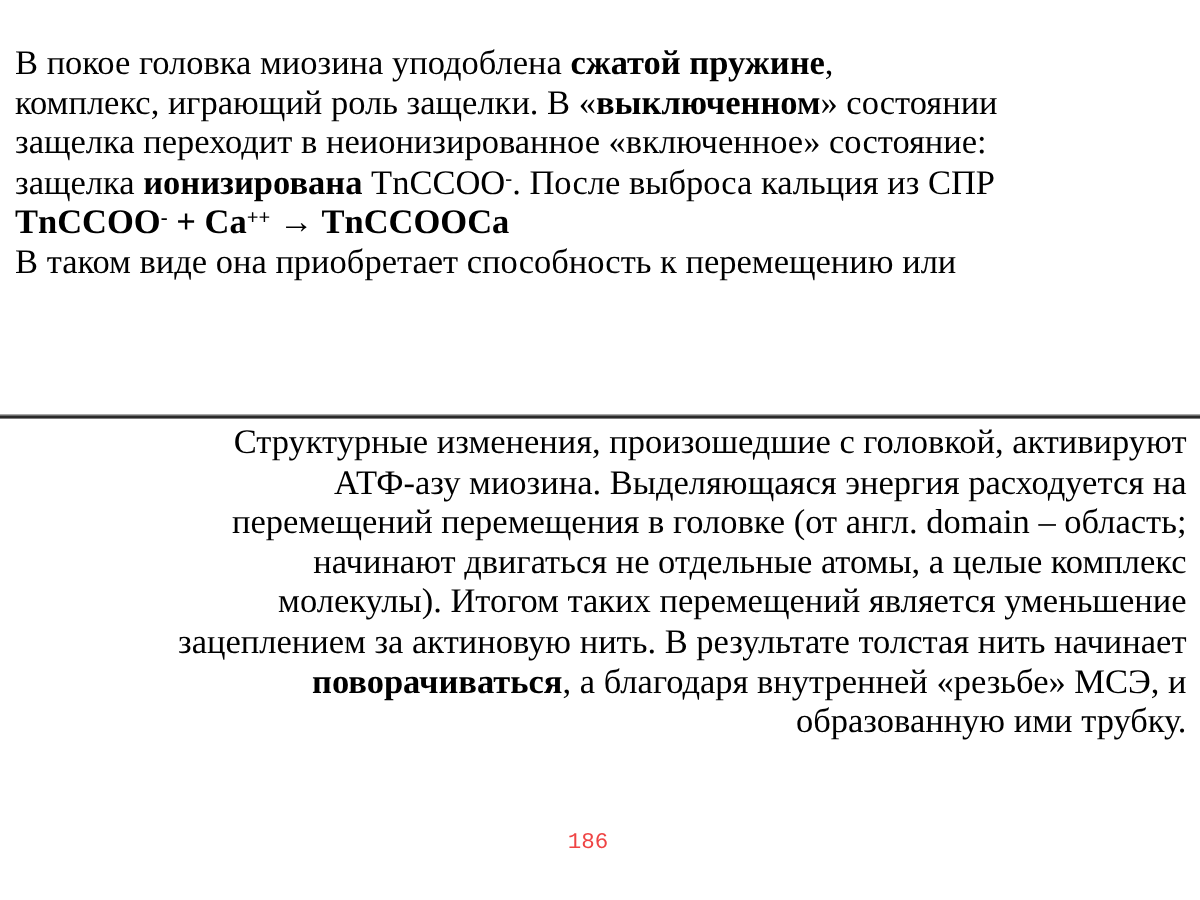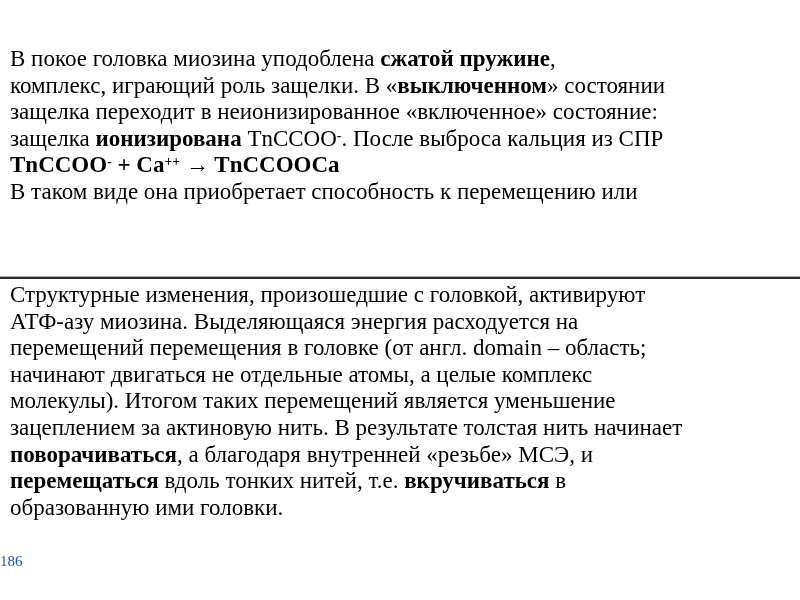--- a/index.html
+++ b/index.html
@@ -22,26 +22,26 @@
   }
   .para {
     position: absolute;
     left: 10px;
     right: 9px;
     font-size: 23px;
     line-height: 26.6px;
     letter-spacing: 0;
   }
   .para-intro {
-    top: 46px;
+    top: 29px;
     text-align: left;
   }
   .para-body {
     top: 282px;
-    text-align: left;
+    text-align: right;
   }
   .line {
     white-space: nowrap;
   }
   .seg-bold {
     font-weight: 700;
   }
   sup.seg-sup {
     font-size: 60%;
     line-height: 0;
@@ -56,22 +56,24 @@
     width: 800px;
     height: 1px;
     background: #a8a8a8;
     border-bottom: 2px solid #2a2a2a;
   }
   .page-number {
     position: absolute;
     left: 0;
     top: 553px;
     width: 784px;
+    text-align: center;
     font-size: 15px;
-    color: #1d4ed8;
+    color: #ef4444;
+    font-family: Liberation Mono, monospace;
   }
 </style>
 </head>
 <body>
 
 <div class="slide">
   <div class="para para-intro">
       <div class="line"><span>В покое головка миозина уподоблена </span><span class="seg-bold">сжатой пружине</span><span>,</span></div>
       <div class="line"><span>комплекс, играющий роль защелки. В «</span><span class="seg-bold">выключенном</span><span>» состоянии</span></div>
       <div class="line"><span>защелка переходит в неионизированное «включенное» состояние:</span></div>
@@ -83,18 +85,17 @@
   <div class="divider"></div>
 
   <div class="para para-body">
       <div class="line"><span>Структурные изменения, произошедшие с головкой, активируют</span></div>
       <div class="line"><span>АТФ-азу миозина. Выделяющаяся энергия расходуется на</span></div>
       <div class="line"><span>перемещений перемещения в головке (от англ. domain – область;</span></div>
       <div class="line"><span>начинают двигаться не отдельные атомы, а целые комплекс</span></div>
       <div class="line"><span>молекулы). Итогом таких перемещений является уменьшение</span></div>
       <div class="line"><span>зацеплением за актиновую нить. В результате толстая нить начинает</span></div>
       <div class="line"><span class="seg-bold">поворачиваться</span><span>, а благодаря внутренней «резьбе» МСЭ, и</span></div>
-      <div class="line"><span class="seg-bold">перемещаться</span><span> вдоль тонких нитей, т.е. </span><span class="seg-bold">вкручиваться</span><span> в</span></div>
-      <div class="line"><span>образованную ими головки.</span></div>
+      <div class="line"><span>образованную ими трубку.</span></div>
     </div>
 
   <div class="page-number">186</div>
 </div>
 
 </body></html>

